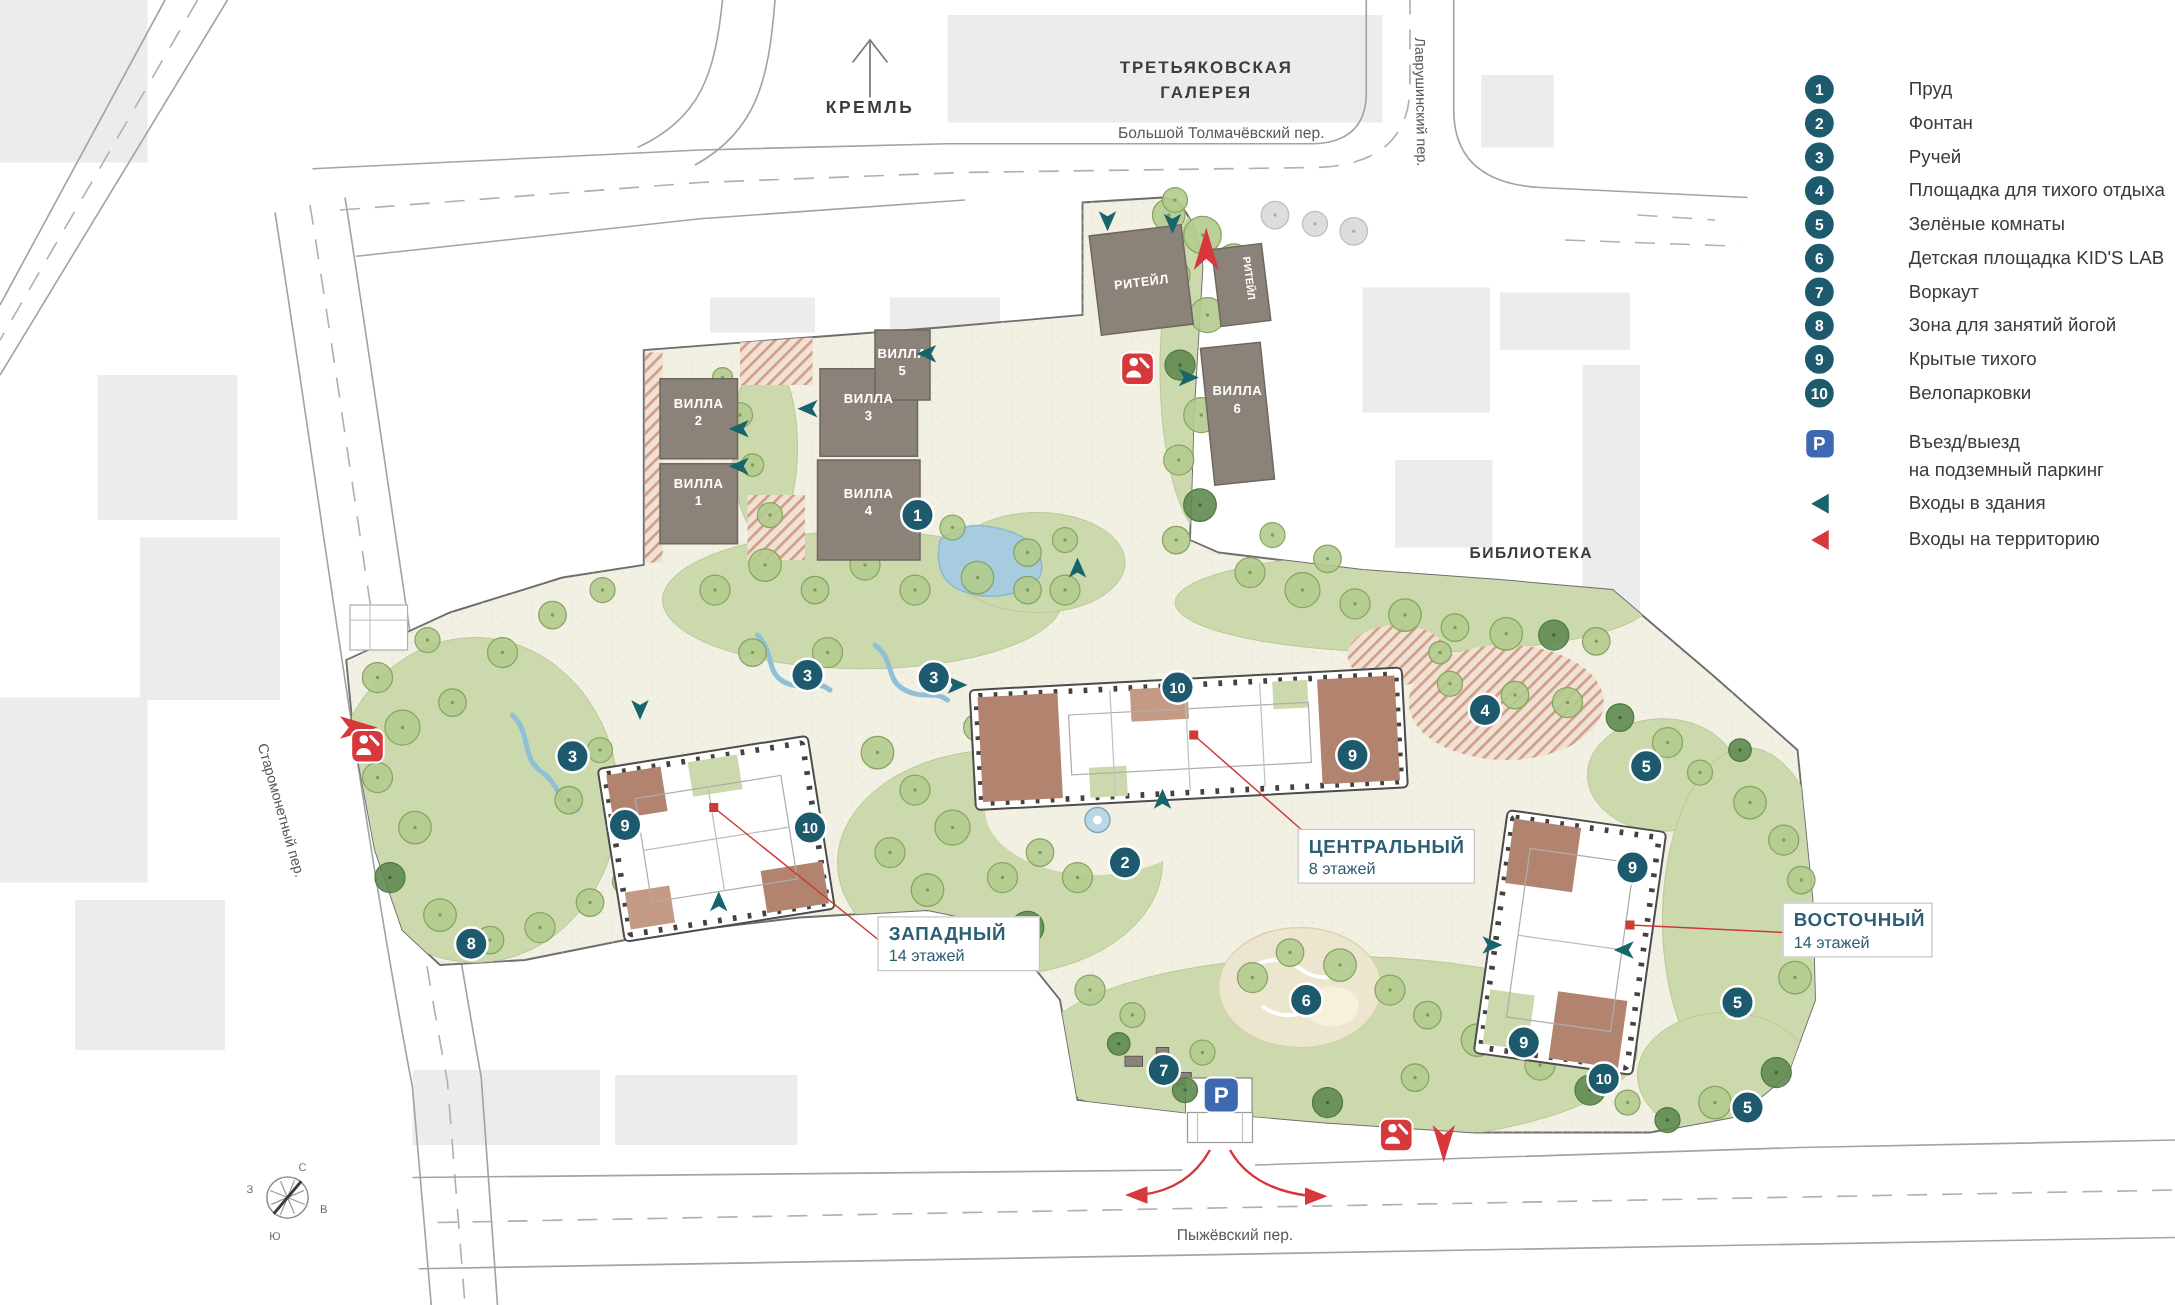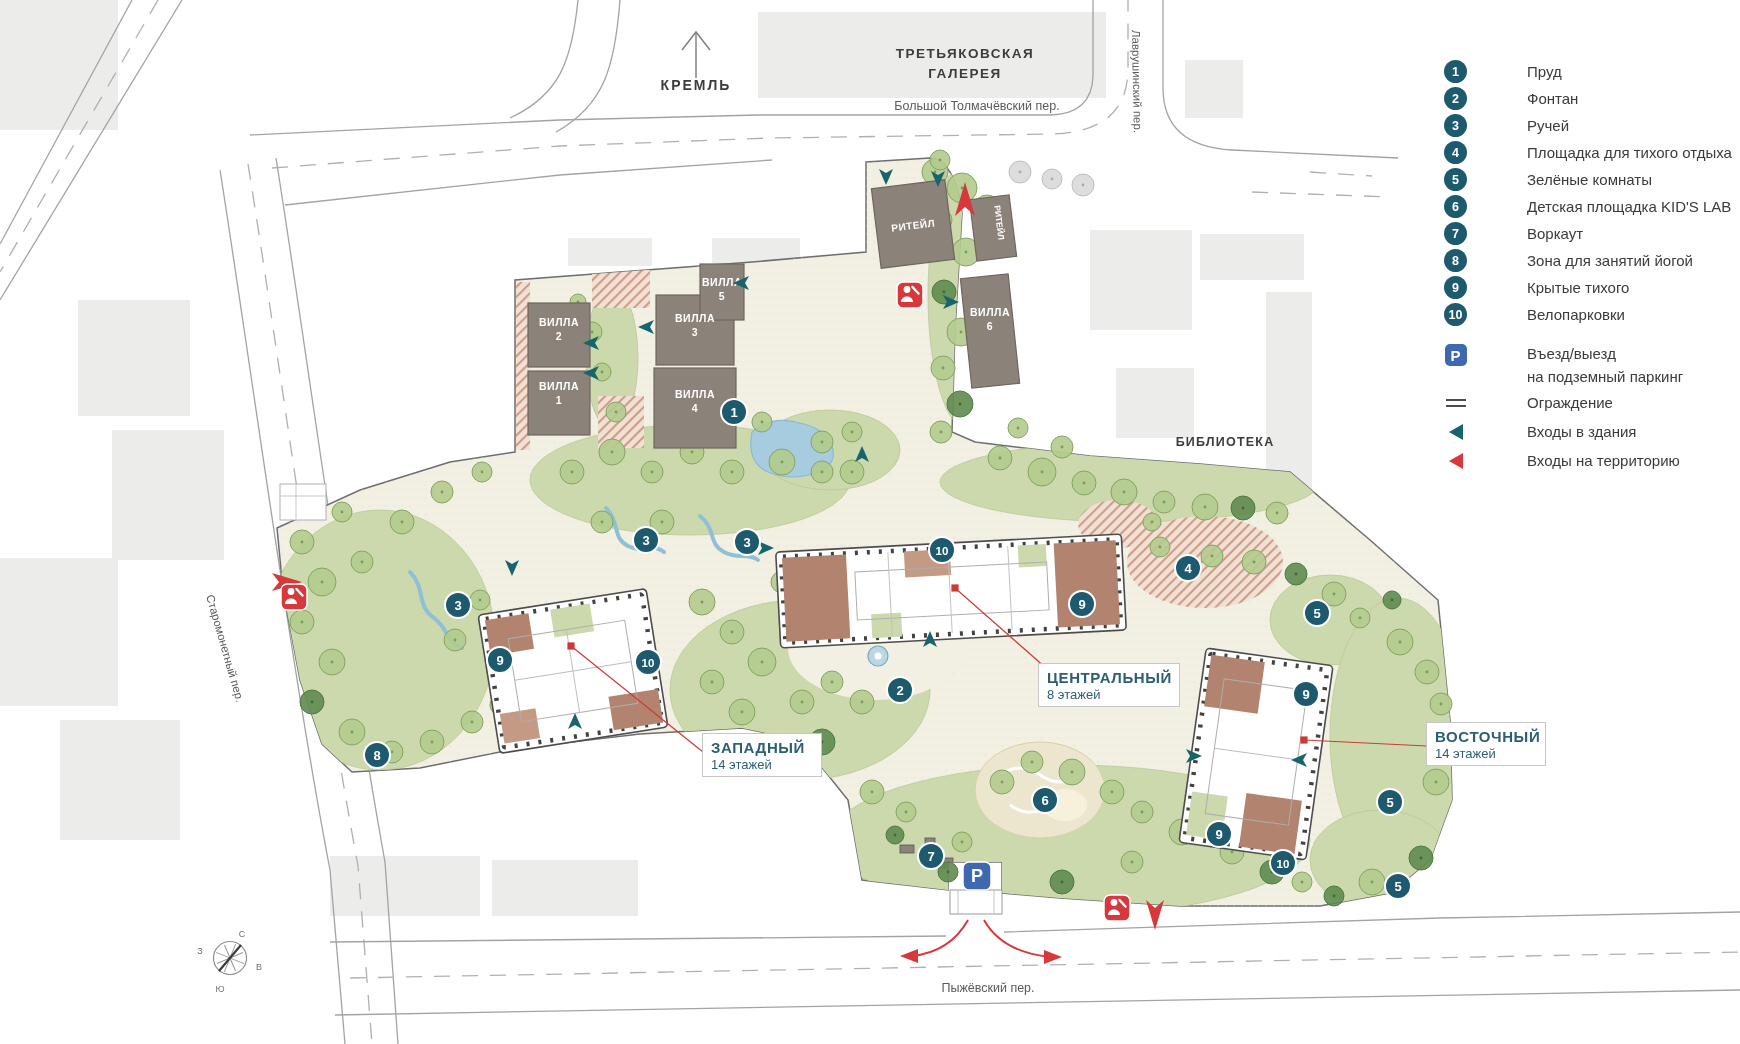--- a/index.html
+++ b/index.html
@@ -581,21 +581,21 @@
       <line x1="220" y1="968" x2="240" y2="948"></line>
     </g>
     <line x1="219" y1="971" x2="241" y2="945" stroke="#3a3a3a" stroke-width="2.2"></line>
     <text x="242" y="937" text-anchor="middle" font-size="9" fill="#6f6f6f">С</text>
     <text x="259" y="970" text-anchor="middle" font-size="9" fill="#6f6f6f">В</text>
     <text x="220" y="992" text-anchor="middle" font-size="9" fill="#6f6f6f">Ю</text>
     <text x="200" y="954" text-anchor="middle" font-size="9" fill="#6f6f6f">З</text>
   </g>
 </svg>
 
-<div class="callout" style="left:702px;top:733px;width:120px;">
+<div class="callout" style="left:702px;top:733px;width:130px;">
   <div class="name">ЗАПАДНЫЙ</div>
   <div class="floors">14 этажей</div>
 </div>
 <div class="callout" style="left:1038px;top:663px;width:142px;">
   <div class="name">ЦЕНТРАЛЬНЫЙ</div>
   <div class="floors">8 этажей</div>
 </div>
 <div class="callout" style="left:1426px;top:722px;width:120px;">
   <div class="name">ВОСТОЧНЫЙ</div>
   <div class="floors">14 этажей</div>
@@ -646,26 +646,20 @@
       </div>
   <div class="legend-gap"></div>
   <div class="legend-row sp" style="align-items:flex-start;height:auto;">
     <span class="glyph-cell" style="padding-top:2px;">
           <span class="icon-sq blue">P</span>
         </span>
     <span>
       <span class="legend-label" style="display:block;line-height:24px;">Въезд/выезд</span>
       <span class="legend-label" style="display:block;line-height:22px;">на подземный паркинг</span>
     </span>
-  </div>
-  <div class="legend-row sp">
-    <span class="glyph-cell">
-          <span class="fence-glyph"></span>
-        </span>
-    <span class="legend-label">Ограждение</span>
   </div>
   <div class="legend-row sp">
     <span class="glyph-cell">
           <span class="tri teal"></span>
         </span>
     <span class="legend-label">Входы в здания</span>
   </div>
   <div class="legend-row sp">
     <span class="glyph-cell">
           <span class="tri redt"></span>

